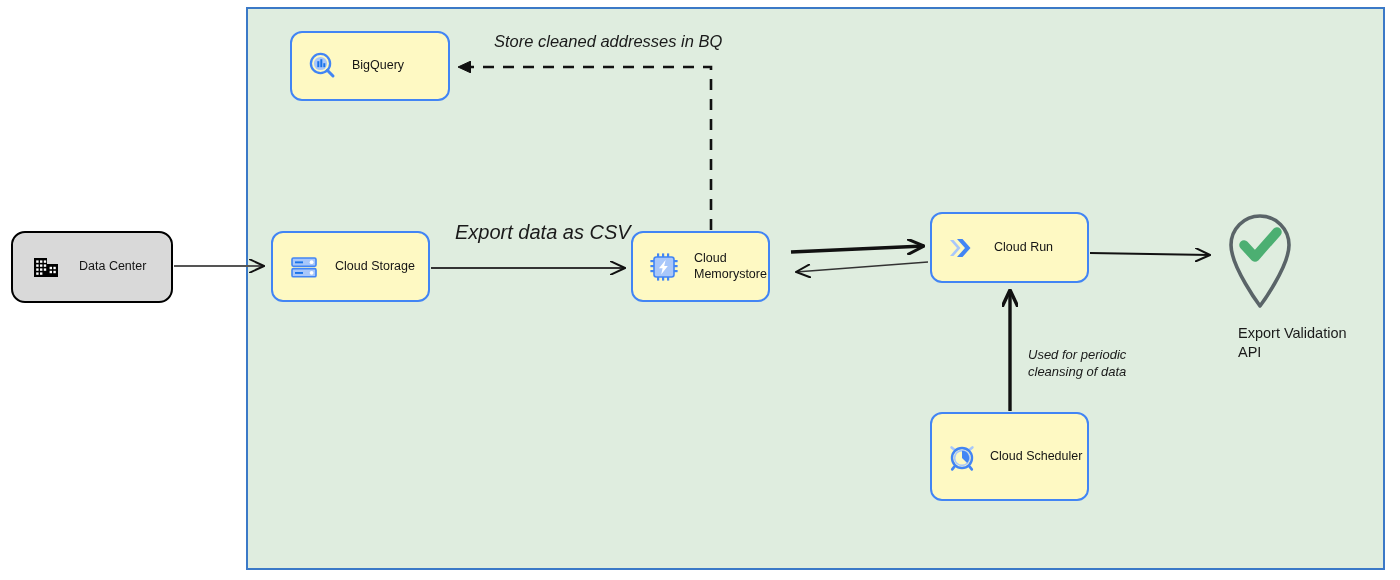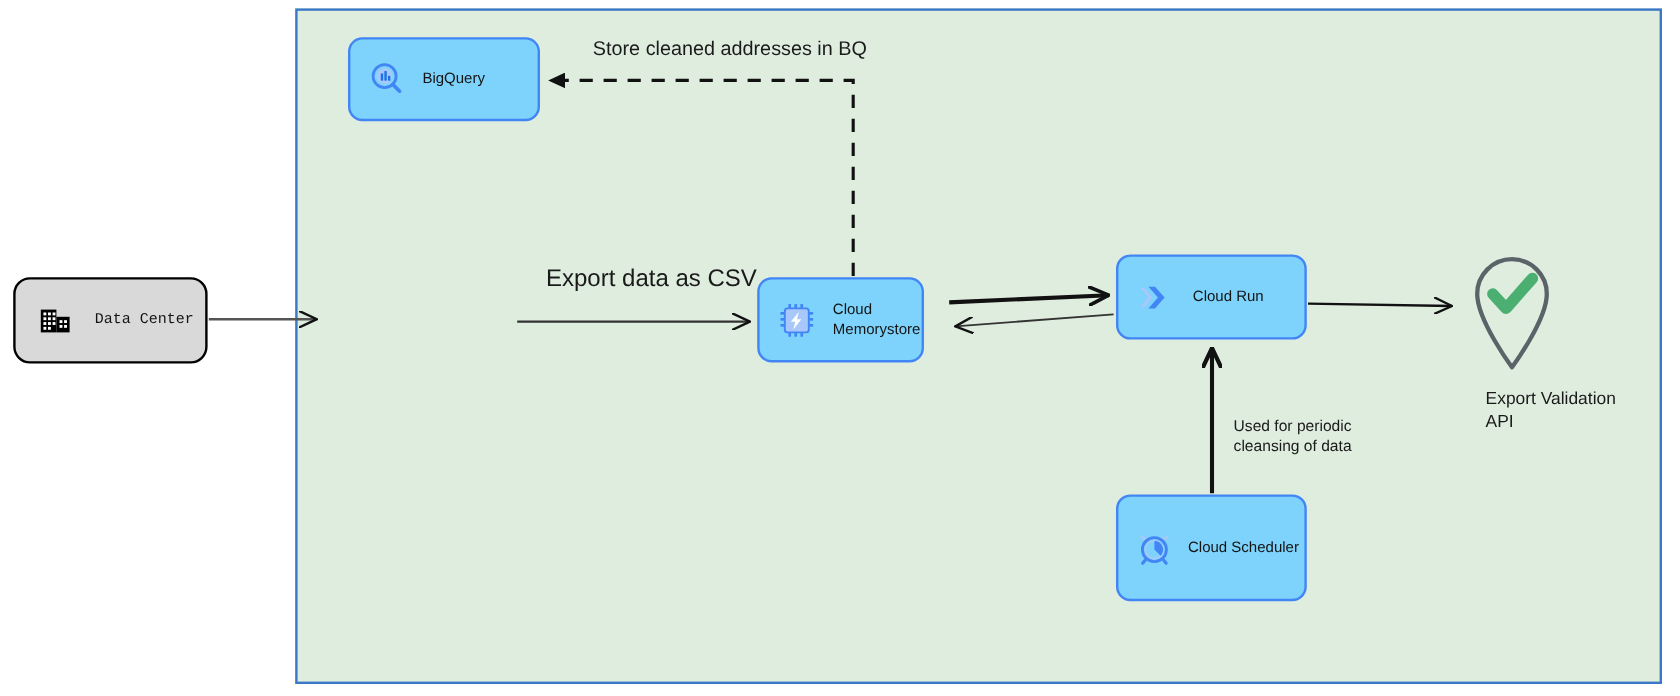--- a/index.html
+++ b/index.html
@@ -39,21 +39,21 @@
     box-sizing: border-box;
   }
 
   
   .node {
     position: absolute;
     box-sizing: border-box;
     display: flex;
     align-items: center;
     border-radius: 12px;
-    background: #7dd3fc;
+    background: #fef9c3;
     border: 2px solid #4285f4;
   }
   .node .icon {
     flex: 0 0 auto;
     display: flex;
     align-items: center;
     justify-content: center;
   }
   .node .node-label {
     font-size: 12.5px;
@@ -63,21 +63,20 @@
   }
 
   .node-datacenter {
     left: 11px;
     top: 231px;
     width: 162px;
     height: 72px;
     background: #d9d9d9;
     border: 2px solid #000000;
     border-radius: 14px;
-    font-family: Liberation Mono, monospace;
   }
   .node-datacenter .icon { margin-left: 18px; }
   .node-datacenter .node-label { margin-left: 18px; }
 
   .node-bigquery   { left: 290px;  top: 31px;  width: 160px; height: 70px; }
   .node-bigquery .icon { margin-left: 14px; }
   .node-bigquery .node-label { margin-left: 14px; }
 
   .node-storage    { left: 271px;  top: 231px; width: 159px; height: 71px; }
   .node-storage .icon { margin-left: 16px; }
@@ -112,20 +111,21 @@
     color: #1a1a1a;
     line-height: 1.32;
   }
 
   
   .note {
     position: absolute;
     color: #1a1a1a;
     line-height: 1.33;
     white-space: pre-line;
+    font-style: italic;
   }
   .note-store-bq {
     left: 494px;
     top: 31px;
     font-size: 16.5px;
   }
   .note-export-csv {
     left: 455px;
     top: 219px;
     font-size: 20px;
@@ -233,20 +233,33 @@
         <circle cx="14.5" cy="13.5" r="6.6" fill="#a8c7fa"></circle>
         <rect x="11.3" y="11.2" width="2" height="6" fill="#1a73e8"></rect>
         <rect x="14.3" y="9.2" width="2" height="8" fill="#1a73e8"></rect>
         <rect x="17.3" y="13.2" width="2" height="4" fill="#1a73e8"></rect>
         <line x1="21.3" y1="20.3" x2="27" y2="26" stroke="#4285f4" stroke-width="3" stroke-linecap="round"></line>
       </svg>
     </span>
     <span class="node-label">BigQuery</span>
   </div>
 
+  <div class="node node-storage">
+    <span class="icon">
+      <svg width="30" height="30" viewBox="0 0 30 30">
+        <rect x="3" y="6" width="24" height="8.2" rx="1.4" fill="#a8c7fa" stroke="#4285f4" stroke-width="1.6"></rect>
+        <rect x="3" y="16.6" width="24" height="8.2" rx="1.4" fill="#a8c7fa" stroke="#4285f4" stroke-width="1.6"></rect>
+        <rect x="6" y="9.4" width="8" height="1.9" fill="#1a73e8"></rect>
+        <rect x="6" y="20" width="8" height="1.9" fill="#1a73e8"></rect>
+        <circle cx="22.6" cy="10.2" r="1.9" fill="#ffffff"></circle>
+        <circle cx="22.6" cy="20.8" r="1.9" fill="#ffffff"></circle>
+      </svg>
+    </span>
+    <span class="node-label">Cloud Storage</span>
+  </div>
 
   <div class="node node-memorystore">
     <span class="icon">
       <svg width="32" height="32" viewBox="0 0 32 32">
         <g fill="#4285f4">
           <rect x="9" y="2.4" width="2.2" height="3.6"></rect>
           <rect x="14" y="2.4" width="2.2" height="3.6"></rect>
           <rect x="19" y="2.4" width="2.2" height="3.6"></rect>
           <rect x="9" y="26" width="2.2" height="3.6"></rect>
           <rect x="14" y="26" width="2.2" height="3.6"></rect>

